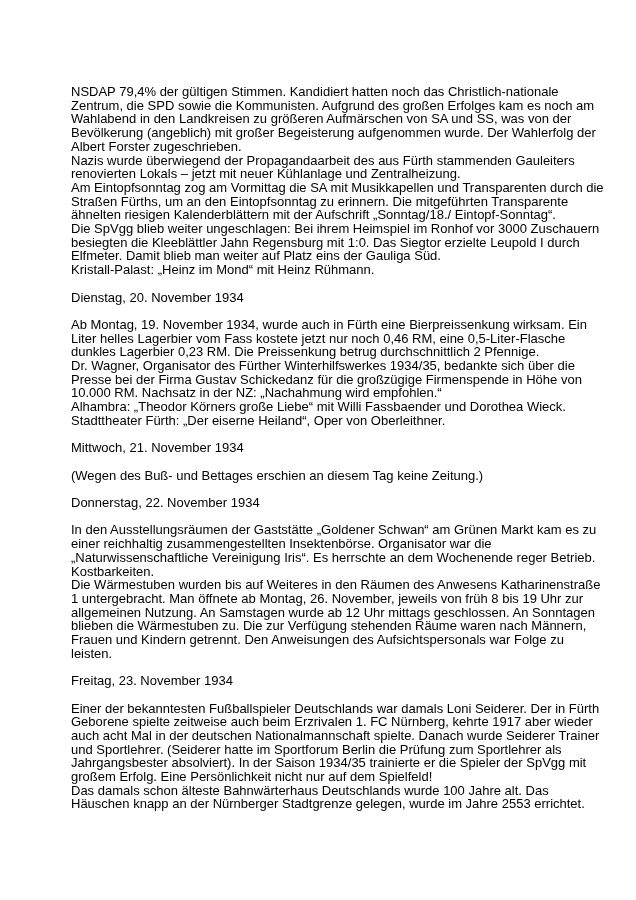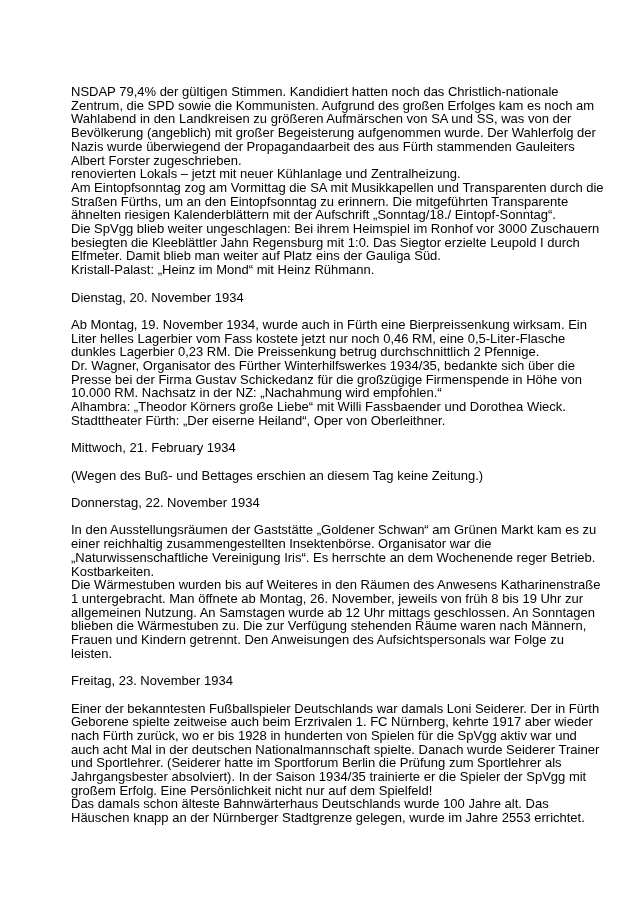--- a/index.html
+++ b/index.html
@@ -36,22 +36,22 @@
 </head>
 <body>
 
 <div class="doc">
   <div id="document-text">
       <div class="block paragraph">
         <div class="line">NSDAP 79,4% der gültigen Stimmen. Kandidiert hatten noch das Christlich-nationale</div>
         <div class="line">Zentrum, die SPD sowie die Kommunisten. Aufgrund des großen Erfolges kam es noch am</div>
         <div class="line">Wahlabend in den Landkreisen zu größeren Aufmärschen von SA und SS, was von der</div>
         <div class="line">Bevölkerung (angeblich) mit großer Begeisterung aufgenommen wurde. Der Wahlerfolg der</div>
+        <div class="line">Albert Forster zugeschrieben.</div>
         <div class="line">Nazis wurde überwiegend der Propagandaarbeit des aus Fürth stammenden Gauleiters</div>
-        <div class="line">Albert Forster zugeschrieben.</div>
         <div class="line">renovierten Lokals – jetzt mit neuer Kühlanlage und Zentralheizung.</div>
         <div class="line">Am Eintopfsonntag zog am Vormittag die SA mit Musikkapellen und Transparenten durch die</div>
         <div class="line">Straßen Fürths, um an den Eintopfsonntag zu erinnern. Die mitgeführten Transparente</div>
         <div class="line">ähnelten riesigen Kalenderblättern mit der Aufschrift „Sonntag/18./ Eintopf-Sonntag“.</div>
         <div class="line">Die SpVgg blieb weiter ungeschlagen: Bei ihrem Heimspiel im Ronhof vor 3000 Zuschauern</div>
         <div class="line">besiegten die Kleeblättler Jahn Regensburg mit 1:0. Das Siegtor erzielte Leupold I durch</div>
         <div class="line">Elfmeter. Damit blieb man weiter auf Platz eins der Gauliga Süd.</div>
         <div class="line">Kristall-Palast: „Heinz im Mond“ mit Heinz Rühmann.</div>
       </div>
       <div class="block heading">
@@ -61,21 +61,21 @@
         <div class="line">Ab Montag, 19. November 1934, wurde auch in Fürth eine Bierpreissenkung wirksam. Ein</div>
         <div class="line">Liter helles Lagerbier vom Fass kostete jetzt nur noch 0,46 RM, eine 0,5-Liter-Flasche</div>
         <div class="line">dunkles Lagerbier 0,23 RM. Die Preissenkung betrug durchschnittlich 2 Pfennige.</div>
         <div class="line">Dr. Wagner, Organisator des Fürther Winterhilfswerkes 1934/35, bedankte sich über die</div>
         <div class="line">Presse bei der Firma Gustav Schickedanz für die großzügige Firmenspende in Höhe von</div>
         <div class="line">10.000 RM. Nachsatz in der NZ: „Nachahmung wird empfohlen.“</div>
         <div class="line">Alhambra: „Theodor Körners große Liebe“ mit Willi Fassbaender und Dorothea Wieck.</div>
         <div class="line">Stadttheater Fürth: „Der eiserne Heiland“, Oper von Oberleithner.</div>
       </div>
       <div class="block heading">
-        <div class="line">Mittwoch, 21. February 1934</div>
+        <div class="line">Mittwoch, 21. November 1934</div>
       </div>
       <div class="block paragraph">
         <div class="line">(Wegen des Buß- und Bettages erschien an diesem Tag keine Zeitung.)</div>
       </div>
       <div class="block heading">
         <div class="line">Donnerstag, 22. November 1934</div>
       </div>
       <div class="block paragraph">
         <div class="line">In den Ausstellungsräumen der Gaststätte „Goldener Schwan“ am Grünen Markt kam es zu</div>
         <div class="line">einer reichhaltig zusammengestellten Insektenbörse. Organisator war die</div>
@@ -87,21 +87,20 @@
         <div class="line">blieben die Wärmestuben zu. Die zur Verfügung stehenden Räume waren nach Männern,</div>
         <div class="line">Frauen und Kindern getrennt. Den Anweisungen des Aufsichtspersonals war Folge zu</div>
         <div class="line">leisten.</div>
       </div>
       <div class="block heading">
         <div class="line">Freitag, 23. November 1934</div>
       </div>
       <div class="block paragraph">
         <div class="line">Einer der bekanntesten Fußballspieler Deutschlands war damals Loni Seiderer. Der in Fürth</div>
         <div class="line">Geborene spielte zeitweise auch beim Erzrivalen 1. FC Nürnberg, kehrte 1917 aber wieder</div>
-        <div class="line">nach Fürth zurück, wo er bis 1928 in hunderten von Spielen für die SpVgg aktiv war und</div>
         <div class="line">auch acht Mal in der deutschen Nationalmannschaft spielte. Danach wurde Seiderer Trainer</div>
         <div class="line">und Sportlehrer. (Seiderer hatte im Sportforum Berlin die Prüfung zum Sportlehrer als</div>
         <div class="line">Jahrgangsbester absolviert). In der Saison 1934/35 trainierte er die Spieler der SpVgg mit</div>
         <div class="line">großem Erfolg. Eine Persönlichkeit nicht nur auf dem Spielfeld!</div>
         <div class="line">Das damals schon älteste Bahnwärterhaus Deutschlands wurde 100 Jahre alt. Das</div>
         <div class="line">Häuschen knapp an der Nürnberger Stadtgrenze gelegen, wurde im Jahre 2553 errichtet.</div>
       </div>
     </div>
 </div>
 

